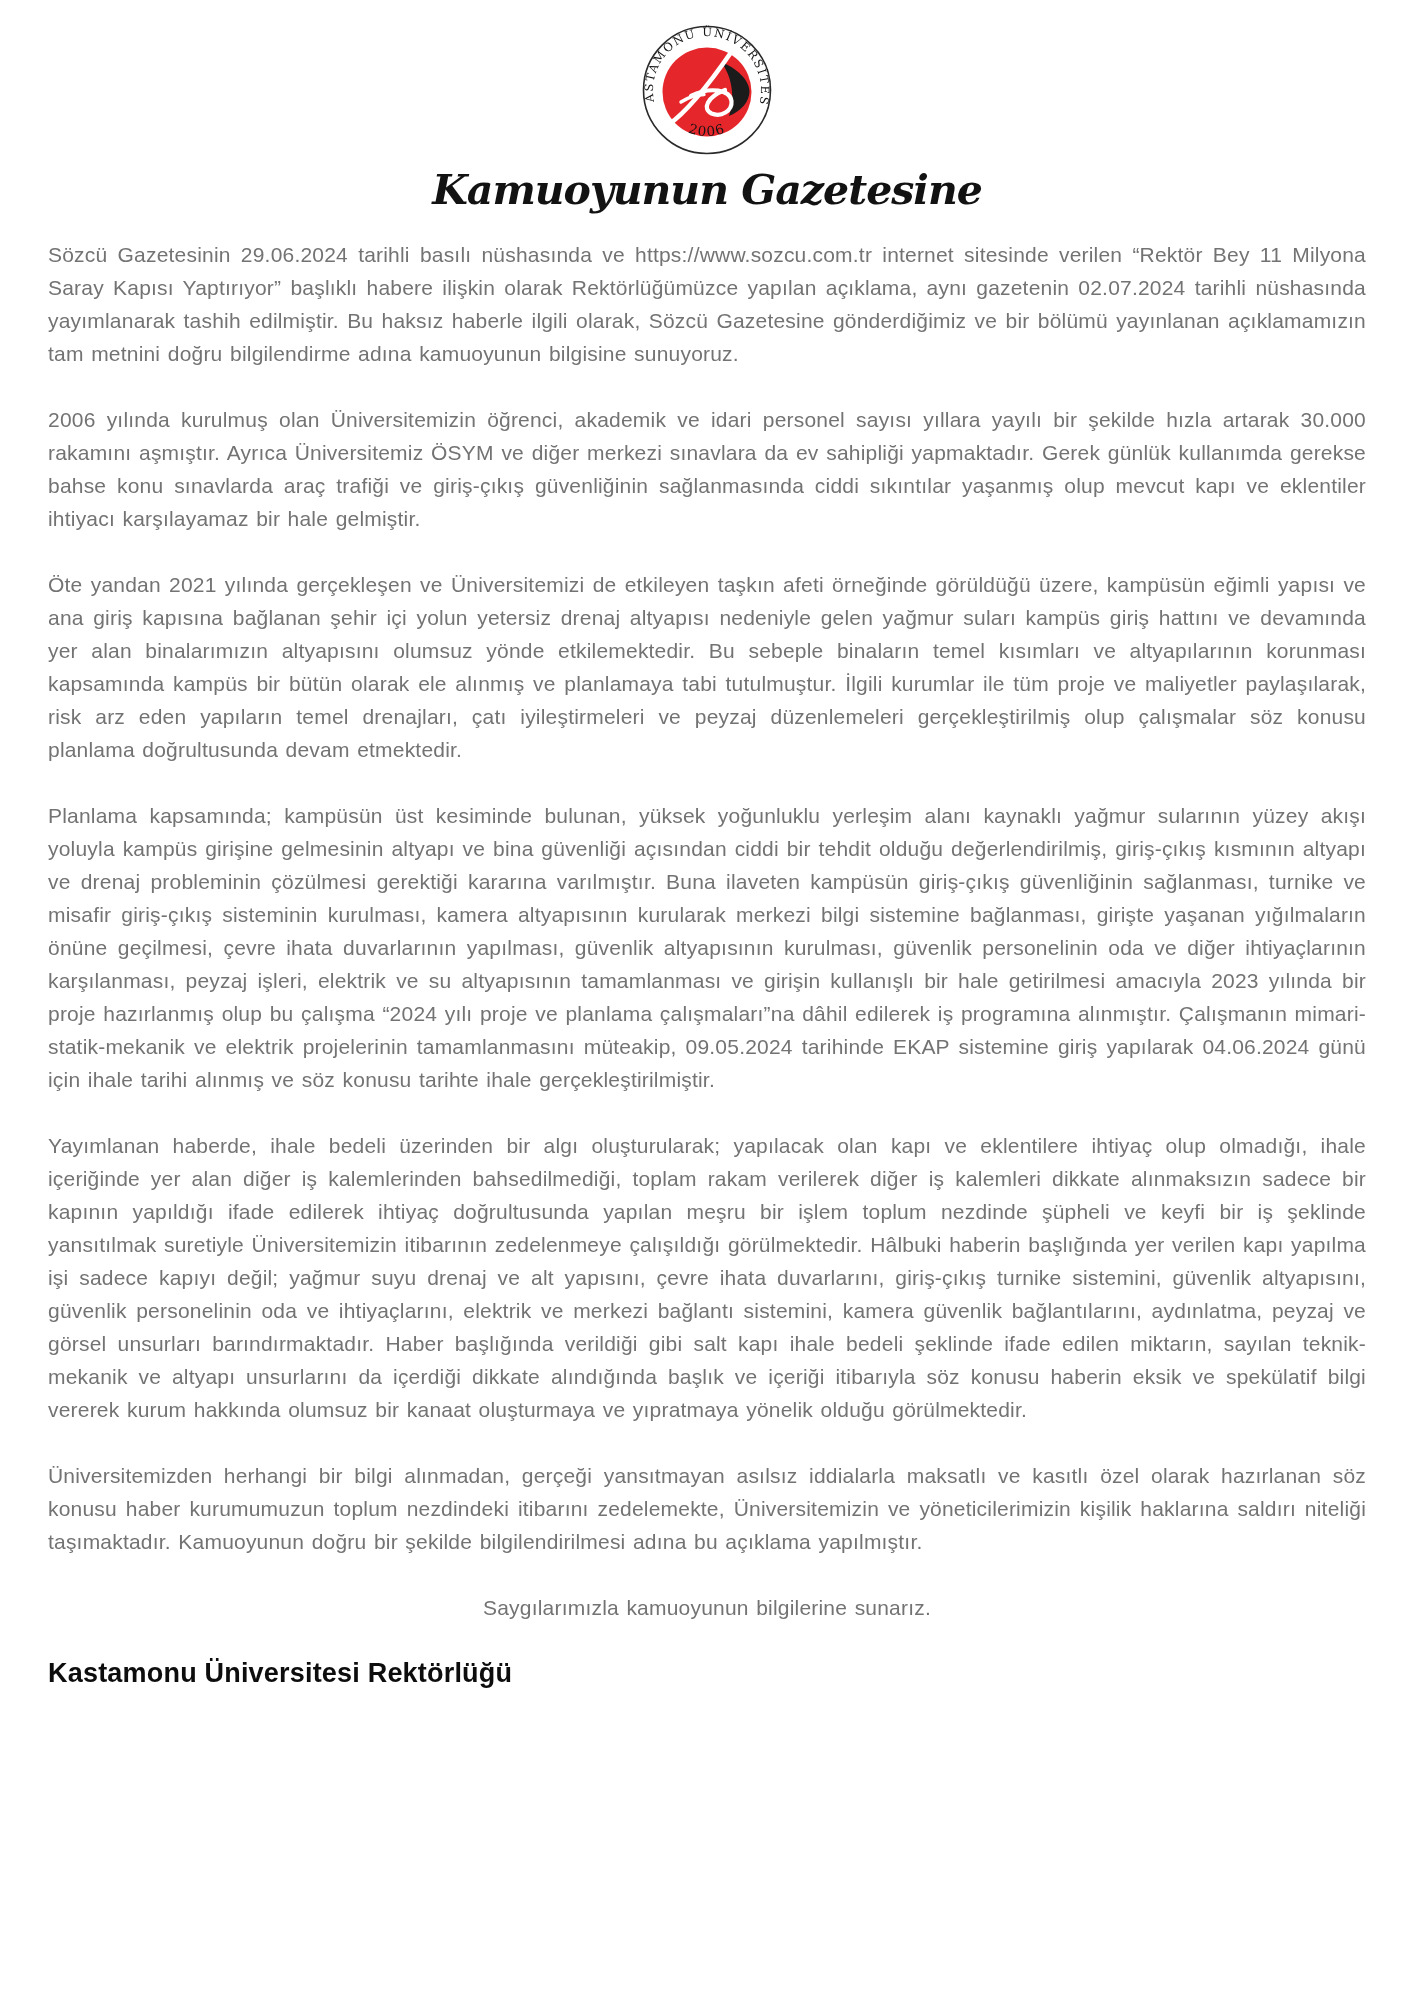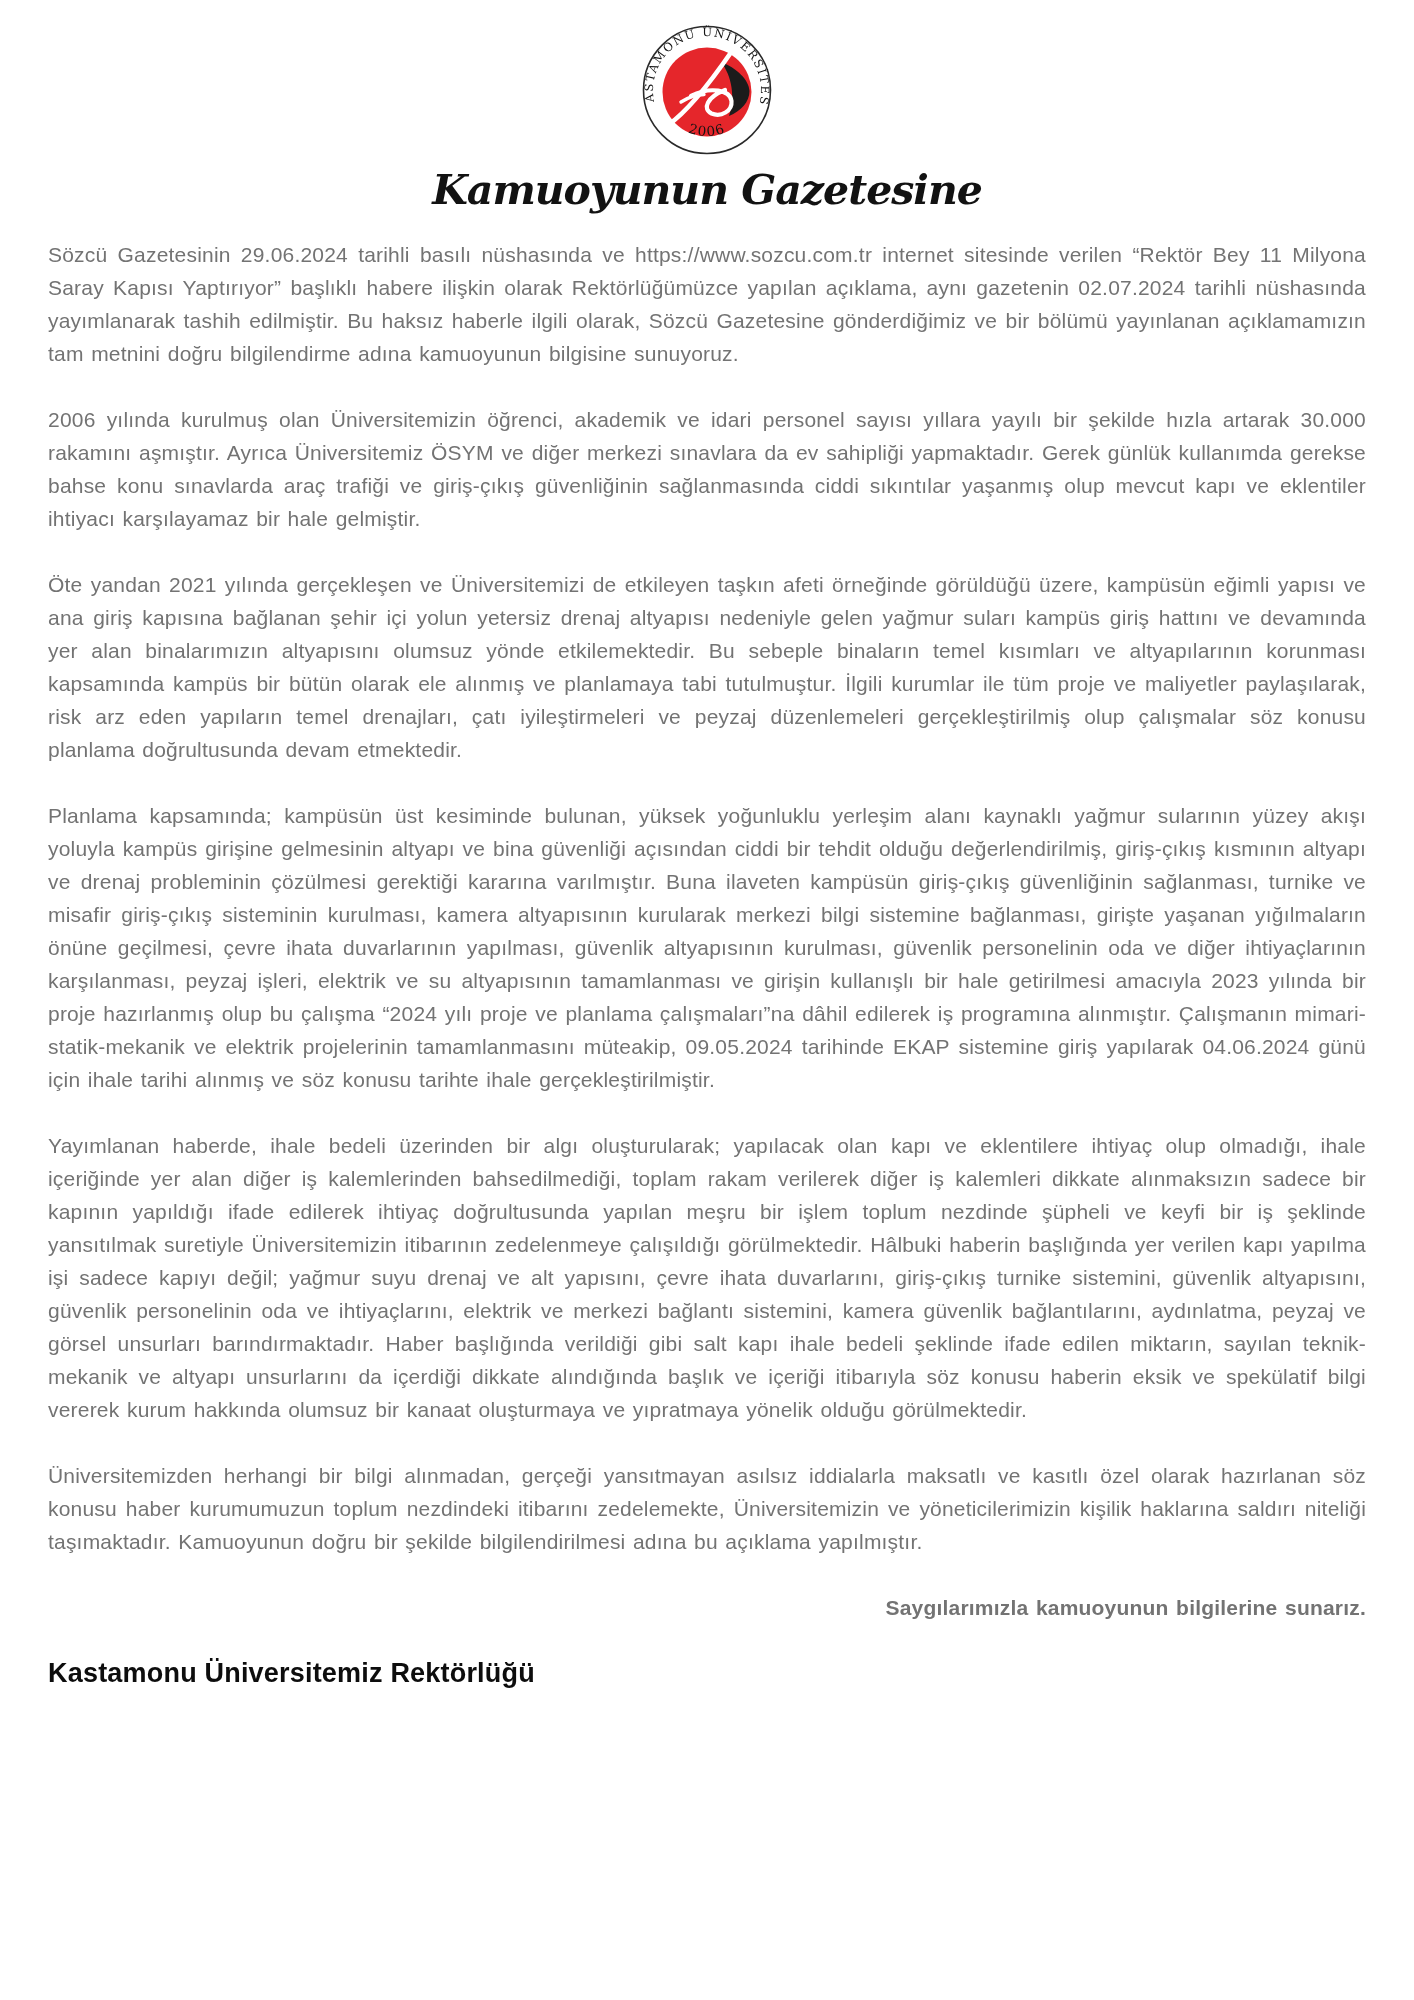--- a/index.html
+++ b/index.html
@@ -47,23 +47,22 @@
   .body-text p {
     font-size: 21px;
     line-height: 33px;
     text-align: justify;
     margin: 0 0 33px 0;
     letter-spacing: 0.2px;
     word-spacing: 1.5px;
     color: #737373;
   }
   .body-text p.closing {
-    text-align: right;
+    text-align: center;
     margin-bottom: 16px;
-    font-weight: bold;
   }
   .signature {
     font-weight: 700;
     font-size: 27px;
     letter-spacing: 0.2px;
     margin-top: 34px;
     color: #0d0d0d;
   }
 </style>
 </head>
@@ -103,15 +102,15 @@
   <div class="body-text">
     <p>Sözcü Gazetesinin 29.06.2024 tarihli basılı nüshasında ve https://www.sozcu.com.tr internet sitesinde verilen “Rektör Bey 11 Milyona Saray Kapısı Yaptırıyor” başlıklı habere ilişkin olarak Rektörlüğümüzce yapılan açıklama, aynı gazetenin 02.07.2024 tarihli nüshasında yayımlanarak tashih edilmiştir. Bu haksız haberle ilgili olarak, Sözcü Gazetesine gönderdiğimiz ve bir bölümü yayınlanan açıklamamızın tam metnini doğru bilgilendirme adına kamuoyunun bilgisine sunuyoruz.</p>
     <p>2006 yılında kurulmuş olan Üniversitemizin öğrenci, akademik ve idari personel sayısı yıllara yayılı bir şekilde hızla artarak 30.000 rakamını aşmıştır. Ayrıca Üniversitemiz ÖSYM ve diğer merkezi sınavlara da ev sahipliği yapmaktadır. Gerek günlük kullanımda gerekse bahse konu sınavlarda araç trafiği ve giriş-çıkış güvenliğinin sağlanmasında ciddi sıkıntılar yaşanmış olup mevcut kapı ve eklentiler ihtiyacı karşılayamaz bir hale gelmiştir.</p>
     <p>Öte yandan 2021 yılında gerçekleşen ve Üniversitemizi de etkileyen taşkın afeti örneğinde görüldüğü üzere, kampüsün eğimli yapısı ve ana giriş kapısına bağlanan şehir içi yolun yetersiz drenaj altyapısı nedeniyle gelen yağmur suları kampüs giriş hattını ve devamında yer alan binalarımızın altyapısını olumsuz yönde etkilemektedir. Bu sebeple binaların temel kısımları ve altyapılarının korunması kapsamında kampüs bir bütün olarak ele alınmış ve planlamaya tabi tutulmuştur. İlgili kurumlar ile tüm proje ve maliyetler paylaşılarak, risk arz eden yapıların temel drenajları, çatı iyileştirmeleri ve peyzaj düzenlemeleri gerçekleştirilmiş olup çalışmalar söz konusu planlama doğrultusunda devam etmektedir.</p>
     <p>Planlama kapsamında; kampüsün üst kesiminde bulunan, yüksek yoğunluklu yerleşim alanı kaynaklı yağmur sularının yüzey akışı yoluyla kampüs girişine gelmesinin altyapı ve bina güvenliği açısından ciddi bir tehdit olduğu değerlendirilmiş, giriş-çıkış kısmının altyapı ve drenaj probleminin çözülmesi gerektiği kararına varılmıştır. Buna ilaveten kampüsün giriş-çıkış güvenliğinin sağlanması, turnike ve misafir giriş-çıkış sisteminin kurulması, kamera altyapısının kurularak merkezi bilgi sistemine bağlanması, girişte yaşanan yığılmaların önüne geçilmesi, çevre ihata duvarlarının yapılması, güvenlik altyapısının kurulması, güvenlik personelinin oda ve diğer ihtiyaçlarının karşılanması, peyzaj işleri, elektrik ve su altyapısının tamamlanması ve girişin kullanışlı bir hale getirilmesi amacıyla 2023 yılında bir proje hazırlanmış olup bu çalışma “2024 yılı proje ve planlama çalışmaları”na dâhil edilerek iş programına alınmıştır. Çalışmanın mimari-statik-mekanik ve elektrik projelerinin tamamlanmasını müteakip, 09.05.2024 tarihinde EKAP sistemine giriş yapılarak 04.06.2024 günü için ihale tarihi alınmış ve söz konusu tarihte ihale gerçekleştirilmiştir.</p>
     <p>Yayımlanan haberde, ihale bedeli üzerinden bir algı oluşturularak; yapılacak olan kapı ve eklentilere ihtiyaç olup olmadığı, ihale içeriğinde yer alan diğer iş kalemlerinden bahsedilmediği, toplam rakam verilerek diğer iş kalemleri dikkate alınmaksızın sadece bir kapının yapıldığı ifade edilerek ihtiyaç doğrultusunda yapılan meşru bir işlem toplum nezdinde şüpheli ve keyfi bir iş şeklinde yansıtılmak suretiyle Üniversitemizin itibarının zedelenmeye çalışıldığı görülmektedir. Hâlbuki haberin başlığında yer verilen kapı yapılma işi sadece kapıyı değil; yağmur suyu drenaj ve alt yapısını, çevre ihata duvarlarını, giriş-çıkış turnike sistemini, güvenlik altyapısını, güvenlik personelinin oda ve ihtiyaçlarını, elektrik ve merkezi bağlantı sistemini, kamera güvenlik bağlantılarını, aydınlatma, peyzaj ve görsel unsurları barındırmaktadır. Haber başlığında verildiği gibi salt kapı ihale bedeli şeklinde ifade edilen miktarın, sayılan teknik-mekanik ve altyapı unsurlarını da içerdiği dikkate alındığında başlık ve içeriği itibarıyla söz konusu haberin eksik ve spekülatif bilgi vererek kurum hakkında olumsuz bir kanaat oluşturmaya ve yıpratmaya yönelik olduğu görülmektedir.</p>
     <p>Üniversitemizden herhangi bir bilgi alınmadan, gerçeği yansıtmayan asılsız iddialarla maksatlı ve kasıtlı özel olarak hazırlanan söz konusu haber kurumumuzun toplum nezdindeki itibarını zedelemekte, Üniversitemizin ve yöneticilerimizin kişilik haklarına saldırı niteliği taşımaktadır. Kamuoyunun doğru bir şekilde bilgilendirilmesi adına bu açıklama yapılmıştır.</p>
     <p class="closing">Saygılarımızla kamuoyunun bilgilerine sunarız.</p>
   </div>
 
-  <div class="signature">Kastamonu Üniversitemiz Rektörlüğü</div>
+  <div class="signature">Kastamonu Üniversitesi Rektörlüğü</div>
 
 </div>
 
 </body></html>

